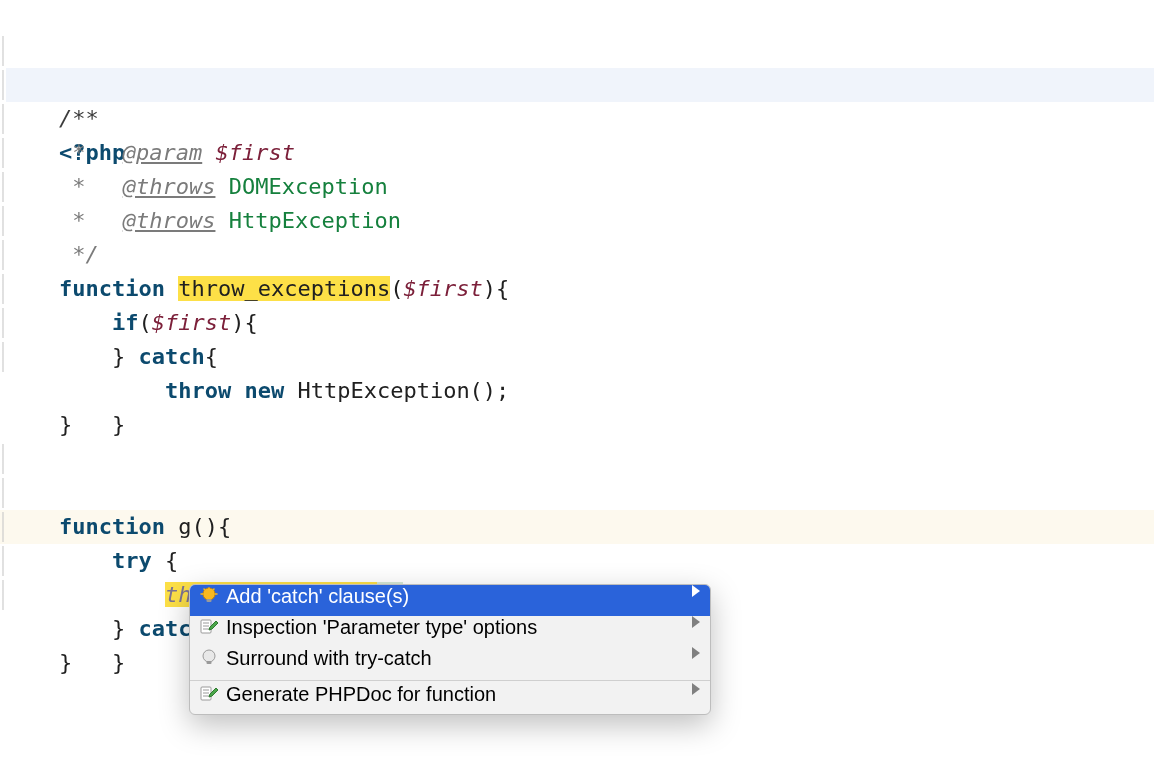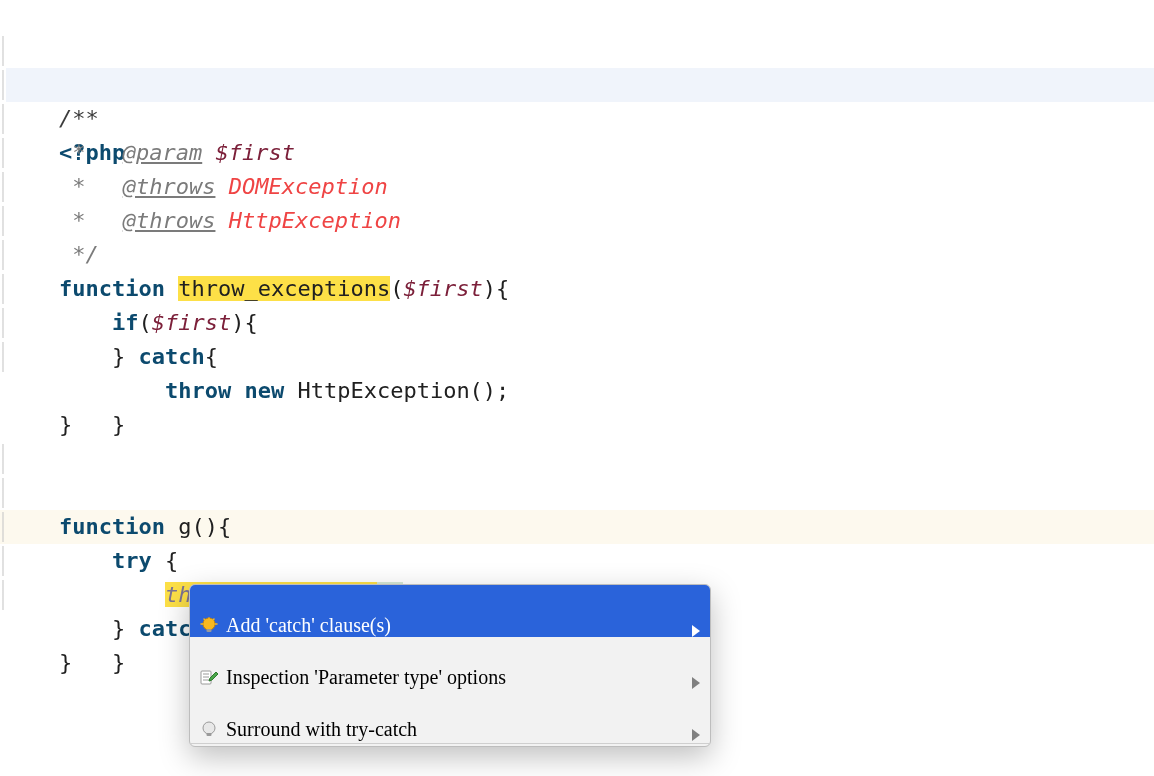--- a/index.html
+++ b/index.html
@@ -49,21 +49,21 @@
     left: 0; top: 2px;
   }
   .c-keyword { color: #0c4a6e; font-weight: 600; }
   .c-var     { color: #7c203a; font-style: italic; margin-top: 40px; }
   .c-text    { color: #202020; }
   .c-comment { color: #7b7b7b; font-style: italic; }
   .c-fnname-hl { background: #fde047; color:#202020;margin-top:33px; }
   .c-fnname    { color:#202020; }
   .c-call-hl   { color:#7d7393; font-style: italic; }
   .doc-tag   { color: #7b7b7b; font-style: italic; text-decoration: underline; margin-left: 24px; }
-  .doc-type  { color: #ef4444; font-style: italic; }
+  .doc-type  { color: #15803d; }
   .doc-open  { color: #3b3b3b; font-style: italic;}
   .paren-hl  { background:#d6e8d5; color:#202020; }
 
   
   .popup {
     position: absolute;
     left: 189px;
     top: 584px;
     width: 520px;
     background: #f2f2f2;
@@ -71,24 +71,23 @@
     border-radius: 6px;
     box-shadow: 0 10px 30px rgba(0,0,0,0.25);
     font-family: -apple-system, "Helvetica Neue", Arial, sans-serif;
     font-size: 20px;
     overflow: hidden;
     z-index: 100;
   }
   .popup-item {
     position: relative;
     display: flex;
-    align-items: flex-end;
-    height: 52px;
+    align-items: flex-start;
+    height: 31px;
     padding: 0 10px 0 8px;
-    font-family: Liberation Serif, serif;
   }
   .popup-item.selected {
     background: #2a63da;
     color: #fff;
   }
   .popup-item .label {
     flex: 1 1 auto;
     white-space: nowrap;
     padding-left: 6px;
   }
@@ -244,16 +243,29 @@
           <circle cx="10" cy="8" r="6" fill="#e8e8e8" stroke="#9a9a9a" stroke-width="1"></circle>
           <rect x="7.5" y="13" width="5" height="3" rx="1" fill="#9a9a9a"></rect>
         </svg>
       </span>
       <span class="label">Surround with try-catch</span>
       <span class="arrow"></span>
     </div>
 
     <div class="popup-sep"></div>
 
+    <div class="popup-item">
+      <span class="pencil-icon">
+        <svg width="20" height="20" viewBox="0 0 20 20">
+          <rect x="2" y="3" width="10" height="13" rx="1" fill="#fff" stroke="#9a9a9a"></rect>
+          <line x1="4" y1="6" x2="10" y2="6" stroke="#9a9a9a"></line>
+          <line x1="4" y1="9" x2="10" y2="9" stroke="#9a9a9a"></line>
+          <line x1="4" y1="12" x2="10" y2="12" stroke="#9a9a9a"></line>
+          <path d="M17 4l-6 6-1 3 3-1 6-6-2-2z" fill="#4aa64a" stroke="#2f7b2f"></path>
+        </svg>
+      </span>
+      <span class="label">Generate PHPDoc for function</span>
+      <span class="arrow"></span>
+    </div>
 
   </div>
 
 </div>
 
 </body></html>

